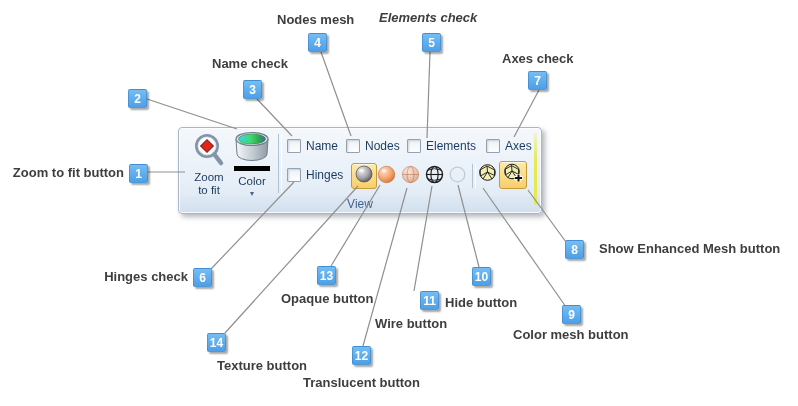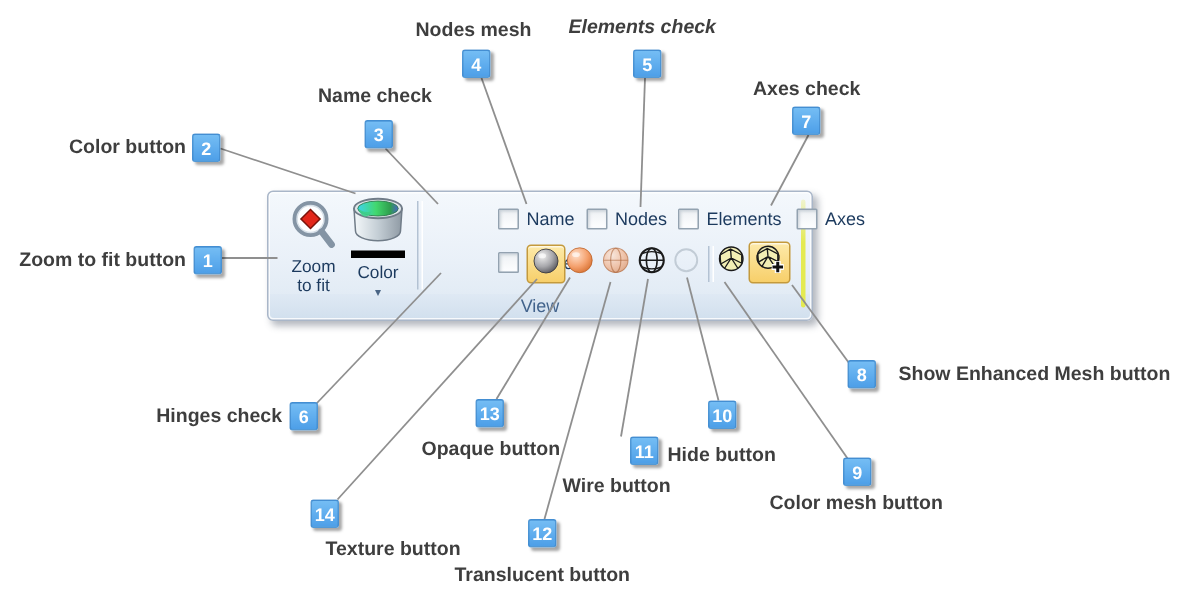--- a/index.html
+++ b/index.html
@@ -16,21 +16,21 @@
          font-size:12px;color:#42638c;}
   .accent-strip{position:absolute;right:4px;top:5px;width:3px;height:72px;
          background:linear-gradient(180deg,rgba(230,235,74,0.25),#e4ea52 40%,#e4ea52);border-radius:2px;}
   
   .bigbtn{position:absolute;display:flex;flex-direction:column;align-items:center;
           border-radius:3px;cursor:default;}
   .biglabel{font-size:11.5px;color:#1c3a5e;line-height:13px;text-align:center;}
   .droparrow{font-size:8px;color:#4a6585;line-height:7px;margin-top:2px;}
   .vsep{position:absolute;width:2px;border-left:1px solid #b3c2d3;border-right:1px solid #ffffff;}
   
-  .cb{position:absolute;display:flex;align-items:center;gap:5px;height:14px;margin-left:45px;}
+  .cb{position:absolute;display:flex;align-items:center;gap:5px;height:14px;}
   .cbx{width:12px;height:12px;border:1px solid #93a2b0;border-radius:1px;
        background:linear-gradient(180deg,#eef1f4,#fdfeff);
        box-shadow:inset 1px 1px 2px rgba(130,145,160,0.35);}
   .cbl{font-size:12px;color:#1c3a5e;white-space:nowrap;}
   
   .tool{position:absolute;display:flex;align-items:center;justify-content:center;}
   .sel{background:linear-gradient(180deg,#fdeaa9,#f7cf6a);
        border:1px solid #c49a3c;border-radius:3px;
        box-shadow:inset 0 1px 0 rgba(255,255,255,0.65);}
   
@@ -231,21 +231,20 @@
   <div class="b" style="left:528px;top:71px;">7</div>
   <div class="b" style="left:565px;top:240px;">8</div>
   <div class="b" style="left:562px;top:305px;">9</div>
   <div class="b" style="left:472px;top:267px;">10</div>
   <div class="b" style="left:420px;top:291px;">11</div>
   <div class="b" style="left:352px;top:346px;">12</div>
   <div class="b" style="left:317px;top:266px;">13</div>
   <div class="b" style="left:207px;top:333px;">14</div>
 
   <div class="lbl r" style="left:6px;top:165px;width:118px;">Zoom to fit button</div>
-  <div class="lbl r" style="left:20px;top:90px;width:104px;">Color button</div>
   <div class="lbl" style="left:212px;top:56px;">Name check</div>
   <div class="lbl" style="left:277px;top:12px;">Nodes mesh</div>
   <div class="lbl" style="left:379px;top:10px;font-style:italic;">Elements check</div>
   <div class="lbl r" style="left:80px;top:269px;width:108px;">Hinges check</div>
   <div class="lbl" style="left:502px;top:51px;">Axes check</div>
   <div class="lbl" style="left:599px;top:241px;">Show Enhanced Mesh button</div>
   <div class="lbl" style="left:513px;top:327px;">Color mesh button</div>
   <div class="lbl" style="left:445px;top:295px;">Hide button</div>
   <div class="lbl" style="left:375px;top:316px;text-align:center;">Wire button</div>
   <div class="lbl" style="left:303px;top:375px;">Translucent button</div>

